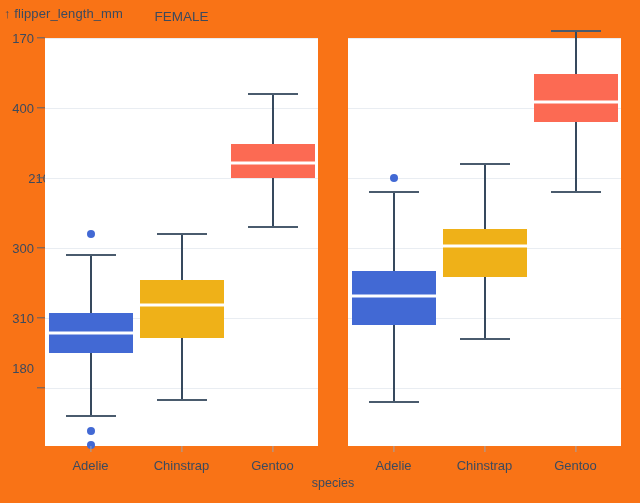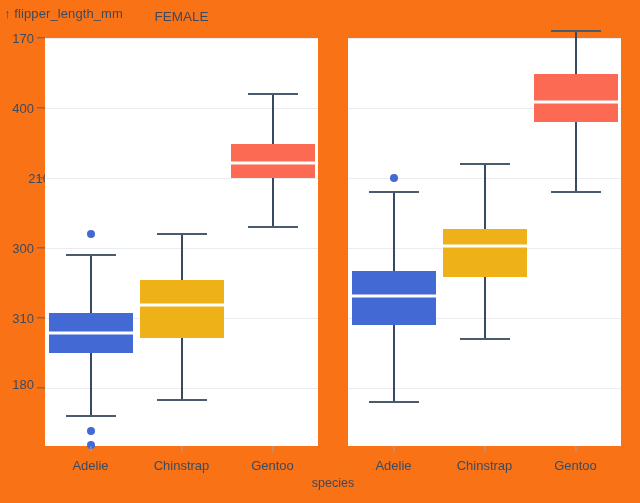--- a/index.html
+++ b/index.html
@@ -137,21 +137,21 @@
       <div class="ytick-label" style="top: 38px; left: 0px;">170</div>
       <div class="ytick-dash" style="top: 38px; left: 37px;"></div>
       <div class="ytick-label" style="top: 108px; left: 0px;">400</div>
       <div class="ytick-dash" style="top: 108px; left: 37px;"></div>
       <div class="ytick-label" style="top: 178px; left: 16px;">210</div>
       <div class="ytick-dash" style="top: 178px; left: 37px;"></div>
       <div class="ytick-label" style="top: 248px; left: 0px;">300</div>
       <div class="ytick-dash" style="top: 248px; left: 37px;"></div>
       <div class="ytick-label" style="top: 318px; left: 0px;">310</div>
       <div class="ytick-dash" style="top: 318px; left: 37px;"></div>
-      <div class="ytick-label" style="top: 384px; left: 0px;">180</div>
+      <div class="ytick-label" style="top: 368px; left: 0px;">180</div>
       <div class="ytick-dash" style="top: 388px; left: 37px;"></div>
     </div>
 
   <div class="panel" id="panel-left" style="left: 45px; width: 273px;">
       <div class="gridline" style="top: 0px;"></div>
       <div class="gridline" style="top: 70px;"></div>
       <div class="gridline" style="top: 140px;"></div>
       <div class="gridline" style="top: 210px;"></div>
       <div class="gridline" style="top: 280px;"></div>
       <div class="gridline" style="top: 350px;"></div>

